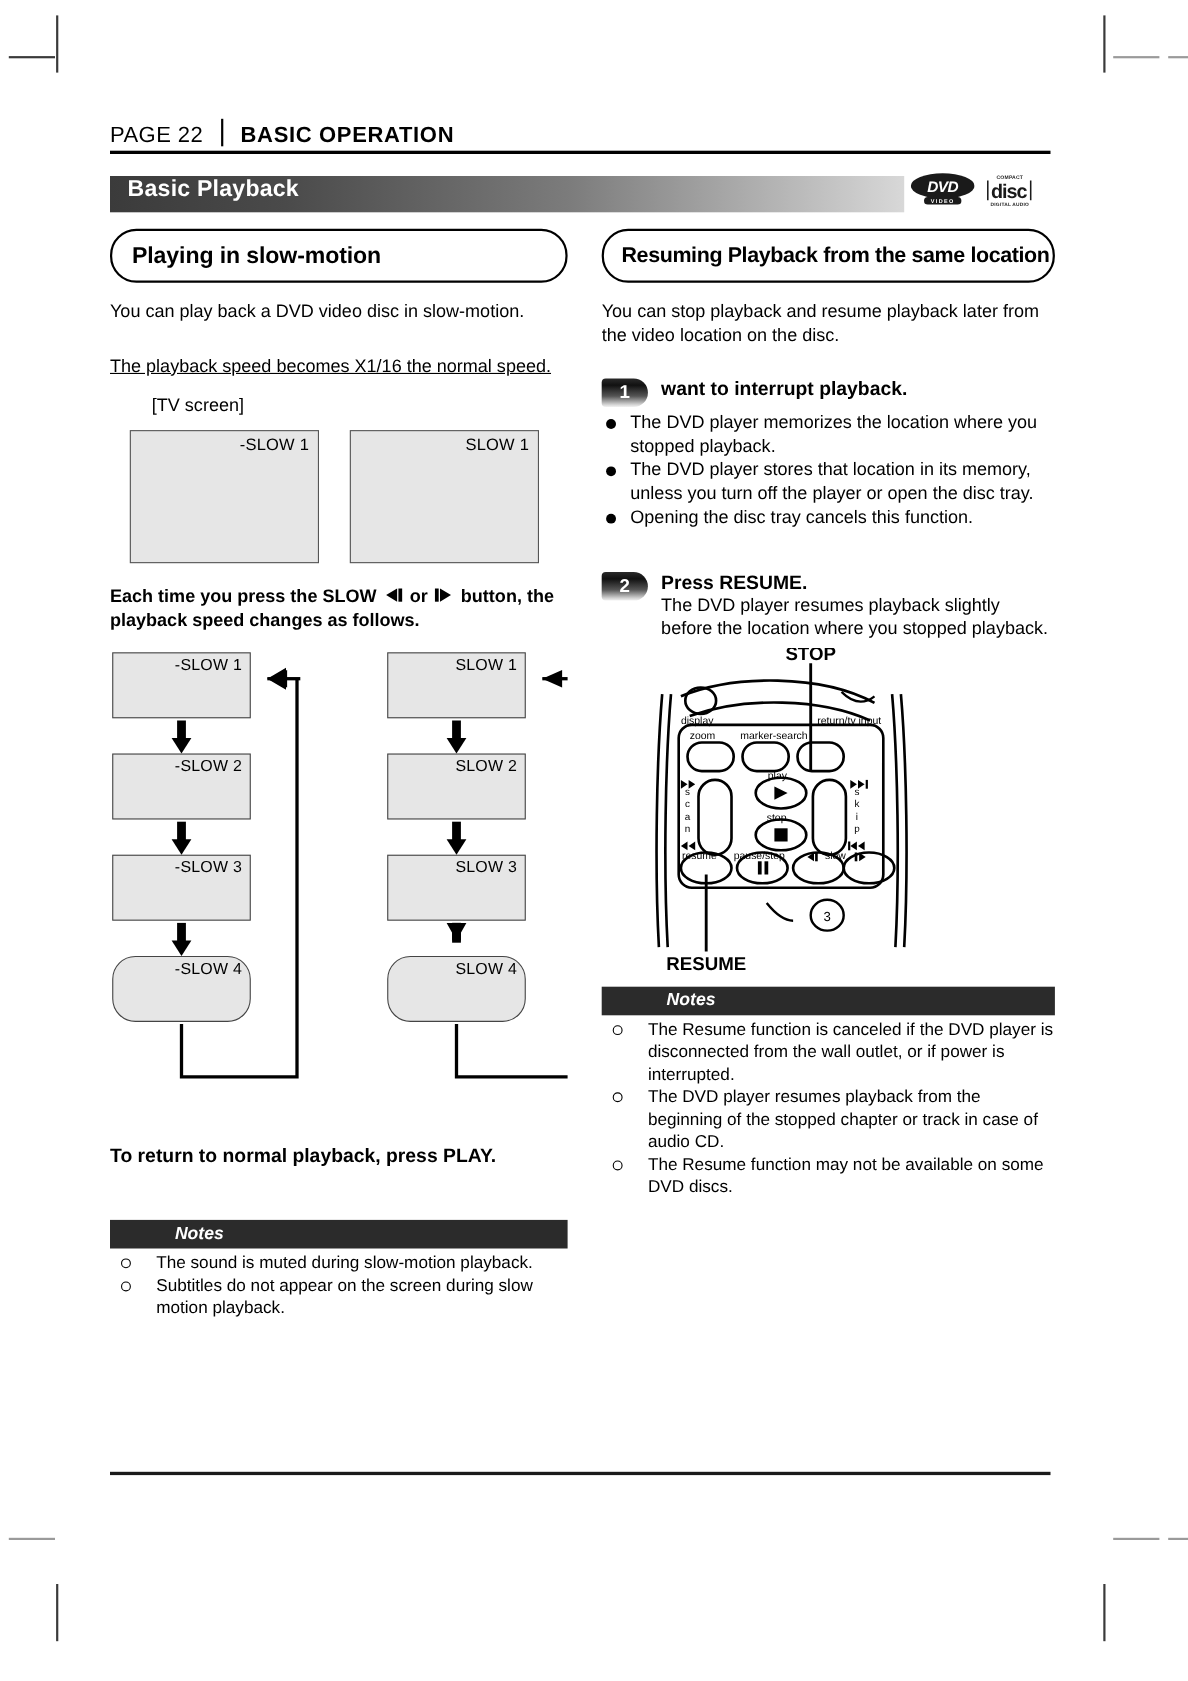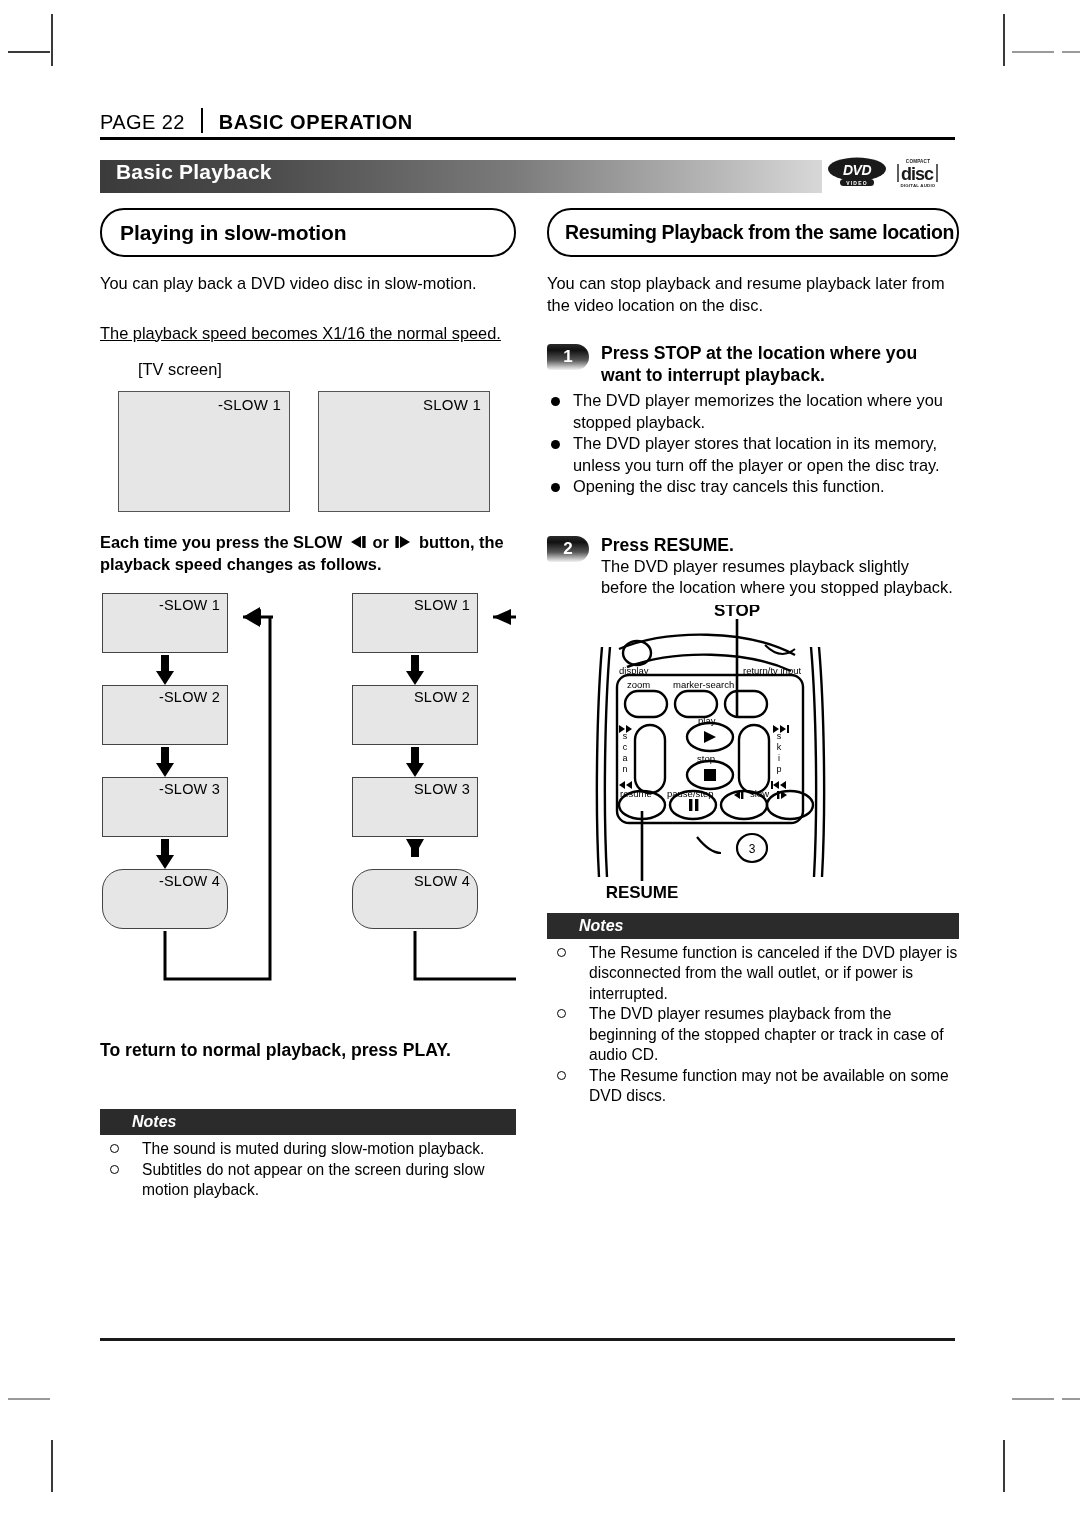--- a/index.html
+++ b/index.html
@@ -138,21 +138,21 @@
     position: relative; padding-left: 26px;
     font-size: 16.4px; line-height: 21.5px; margin-bottom: 0px;
   }
   ul.bullets li:before {
     content: ""; position: absolute; left: 4px; top: 7px;
     width: 9px; height: 9px; background: #000; border-radius: 50%;
   }
 
   
   .notes-bar {
-    background: #2b2b2b; height: 26px; display: flex; align-items: center;
+    background: #2b2b2b; height: 26px; display: flex; align-items: center; padding-left: 27px;
   }
   .notes-bar .notes-label {
     color: #fff; font-style: italic; font-weight: bold;
     font-size: 16px; margin-left: 32px;
   }
   ul.notelist { list-style: none; margin: 4px 0 0 0; padding: 0; }
   ul.notelist li {
     position: relative; padding-left: 42px;
     font-size: 15.6px; line-height: 20.5px;
   }
@@ -335,21 +335,20 @@
 
   <div class="pill wide right">
     <span class="pill-text">Resuming Playback from the same location</span>
   </div>
 
   <div class="para">You can stop playback and resume playback later from the video location on the disc.</div>
 
   <div class="step" style="margin-top:26px;">
     <div class="badge">1</div>
     <div class="step-body">
-      <div class="step-title">Press STOP at the location where you</div>
       <div class="step-title">want to interrupt playback.</div>
     </div>
   </div>
   <ul class="bullets">
     <li>The DVD player memorizes the location where you stopped playback.</li>
     <li>The DVD player stores that location in its memory, unless you turn off the player or open the disc tray.</li>
     <li>Opening the disc tray cancels this function.</li>
   </ul>
 
   <div class="step" style="margin-top:36px;">

